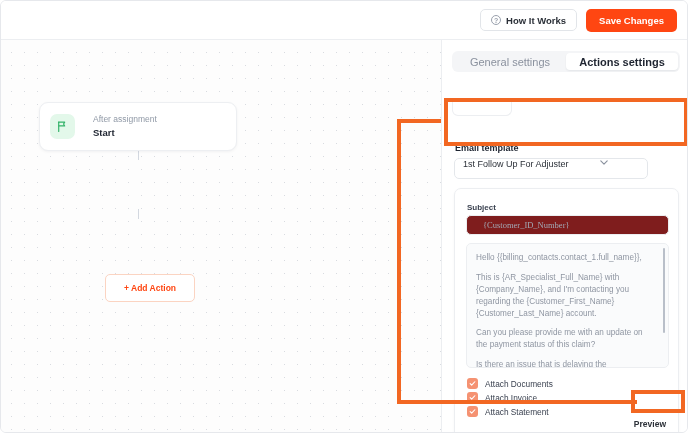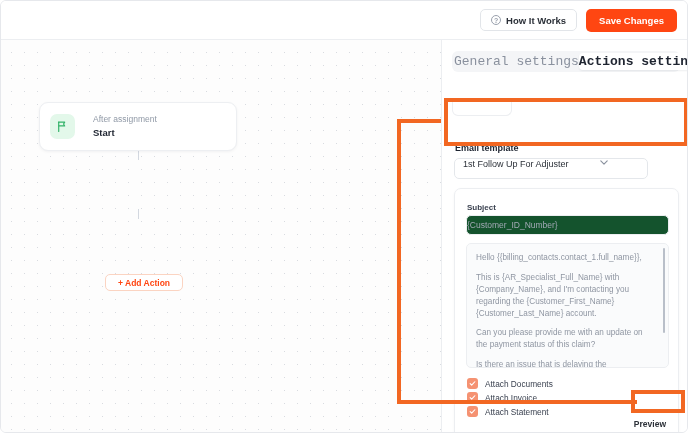--- a/index.html
+++ b/index.html
@@ -93,21 +93,21 @@
 
   .connector {
     position: absolute; left: 137px; width: 1px;
     background: #d3d8e0;
   }
   .conn-1 { top: 111px; height: 9px; }
   .conn-2 { top: 169px; height: 10px; }
 
   .add-action {
     position: absolute; left: 104px; top: 234px;
-    height: 17px; padding: 0 12px;
+    height: 28px; padding: 0 18px;
     background: #ffffff;
     border: 1px solid #fbd4c2;
     border-radius: 5px;
     display: flex; align-items: center; justify-content: center;
     font-size: 8.5px; font-weight: 700; color: #ff4612;
     white-space: nowrap; cursor: pointer;
   }
 
   
   .rpanel {
@@ -118,23 +118,22 @@
   }
   .tabs {
     position: absolute; left: 9px; top: 11px;
     width: 228px; height: 21px;
     background: #f4f5f7;
     border-radius: 6px;
     display: flex; padding: 2px;
   }
   .tab {
     flex: 1 1 0; display: flex; align-items: center; justify-content: center;
-    font-size: 13px; color: #8a919e; border-radius: 4px; cursor: pointer;
+    font-size: 11px; color: #8a919e; border-radius: 4px; cursor: pointer;
     white-space: nowrap;
-    font-family: Liberation Mono, monospace;
   }
   .tab.active { background: #ffffff; color: #1e2430; font-weight: 700; box-shadow: 0 1px 2px rgba(20,25,40,.07); }
 
   
   .ghost-card {
     position: absolute; left: 9px; top: 62px;
     width: 60px; height: 14px;
     border: 1px solid #eceef1; border-top: none;
     border-radius: 0 0 6px 6px;
     background: #fff;
@@ -165,24 +164,25 @@
     border-radius: 7px;
     box-shadow: 0 1px 3px rgba(20,25,40,.04);
   }
   .subj-label {
     position: absolute; left: 12px; top: 14px;
     font-size: 8px; font-weight: 700; color: #3b4250;
   }
   .subj-input {
     position: absolute; left: 11px; top: 26px;
     width: 203px; height: 20px;
-    background: #14532d; border: 1px solid #eceef1; border-radius: 5px;
-    display: flex; align-items: center; padding: 0 0;
+    background: #7f1d1d; border: 1px solid #eceef1; border-radius: 5px;
+    display: flex; align-items: center; padding: 0 16px;
     font-size: 8.5px; color: #a2a9b5;
     cursor: text;
+    font-family: Liberation Serif, serif;
   }
   .body-box {
     position: absolute; left: 11px; top: 54px;
     width: 203px; height: 125px;
     background: #fafbfc; border: 1px solid #eceef1; border-radius: 5px;
     padding: 8px 20px 0 9px;
     overflow: hidden; cursor: text;
   }
   .body-box p {
     font-size: 8.2px; color: #8f96a2; line-height: 1.45;

